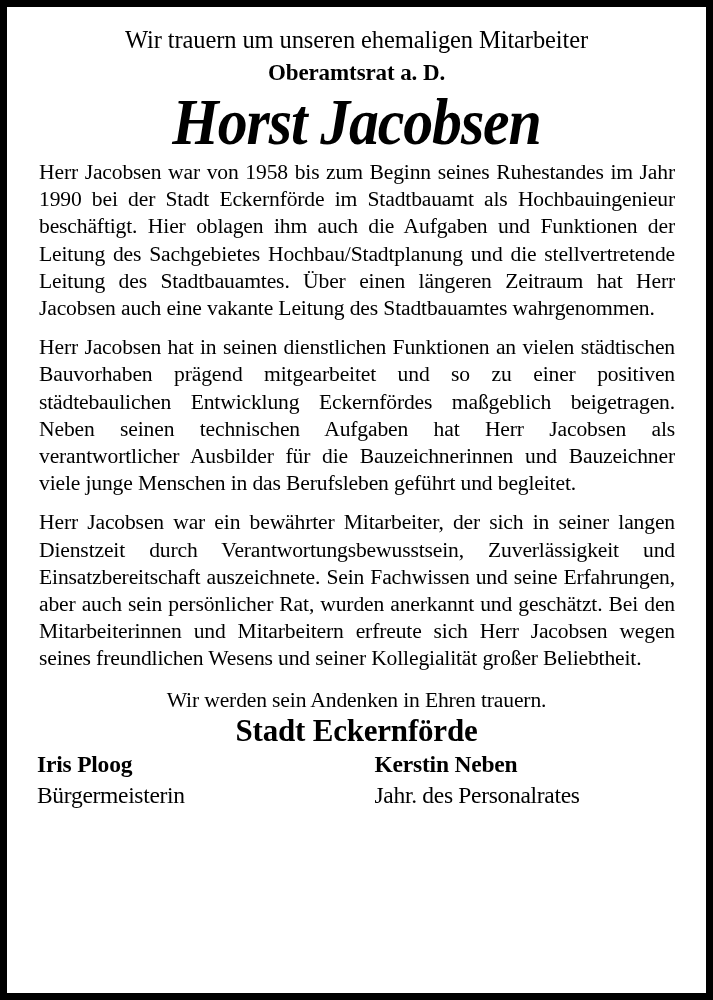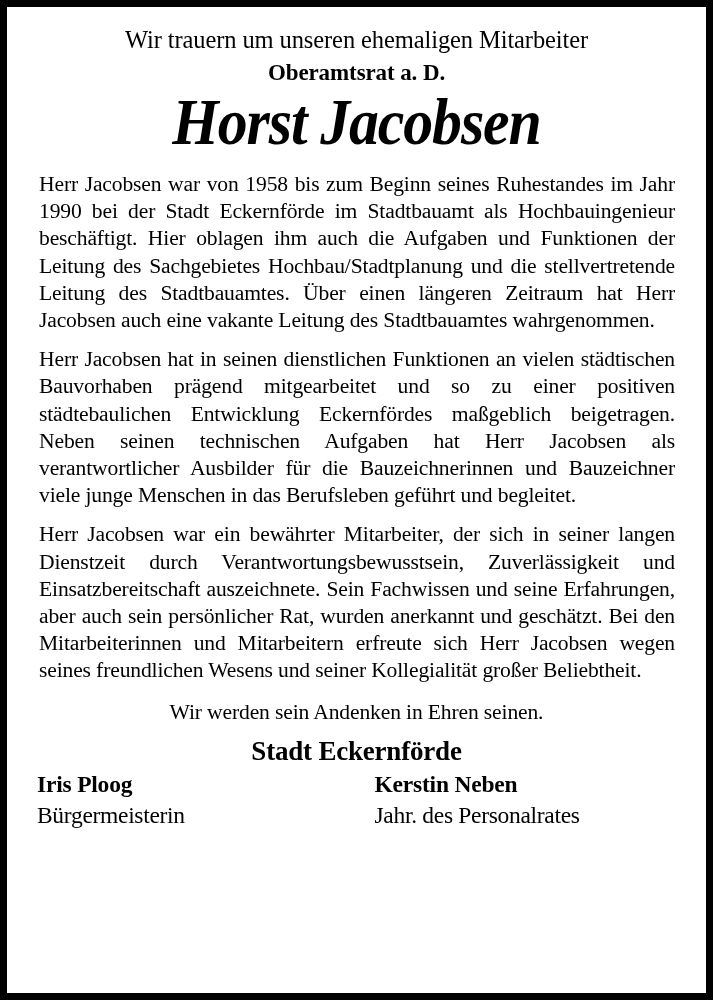--- a/index.html
+++ b/index.html
@@ -56,21 +56,21 @@
     font-weight: bold;
     font-style: italic;
     letter-spacing: -1.2px;
     margin-top: -1px;
     transform: scaleX(0.92);
     transform-origin: center center;
   }
 
   
   .body-text {
-    margin-top: 14px;
+    margin-top: 2px;
   }
   .para {
     font-size: 21.6px;
     line-height: 27.2px;
     text-align: justify;
     text-justify: inter-word;
     hyphens: manual;
     letter-spacing: -0.15px;
     margin: 0 0 12px 0;
     padding: 0 1px 0 2px;
@@ -82,25 +82,25 @@
     text-align: center;
     margin-top: 14px;
   }
   .farewell {
     font-size: 21.6px;
     line-height: 27px;
     font-weight: normal;
     letter-spacing: -0.15px;
   }
   .org {
-    font-size: 27px;
+    font-size: 31px;
     line-height: 30px;
     font-weight: bold;
     letter-spacing: -0.2px;
-    margin-top: 10px;
+    margin-top: 2px;
   }
 
   .signatories {
     display: flex;
     width: 100%;
     margin-top: 3px;
   }
   .sig-col {
     flex: 1 1 50%;
     text-align: left;
@@ -134,21 +134,21 @@
       <div class="deceased-name">Horst Jacobsen</div>
     </div>
 
     <div class="body-text">
       <p class="para">Herr Jacobsen war von 1958 bis zum Beginn seines Ruhestandes im Jahr 1990 bei der Stadt Eckernförde im Stadtbauamt als Hochbauingenieur beschäftigt. Hier oblagen ihm auch die Aufgaben und Funktionen der Leitung des Sachgebietes Hochbau/Stadtplanung und die stellvertretende Leitung des Stadtbauamtes. Über einen längeren Zeitraum hat Herr Jacobsen auch eine vakante Leitung des Stadtbauamtes wahrgenommen.</p>
       <p class="para">Herr Jacobsen hat in seinen dienstlichen Funktionen an vielen städtischen Bauvorhaben prägend mitgearbeitet und so zu einer positiven städtebaulichen Entwicklung Eckernfördes maßgeblich beigetragen. Neben seinen technischen Aufgaben hat Herr Jacobsen als verantwortlicher Ausbilder für die Bauzeichnerinnen und Bauzeichner viele junge Menschen in das Berufsleben geführt und begleitet.</p>
       <p class="para">Herr Jacobsen war ein bewährter Mitarbeiter, der sich in seiner langen Dienstzeit durch Verantwortungsbewusstsein, Zuverlässigkeit und Einsatzbereitschaft auszeichnete. Sein Fachwissen und seine Erfahrungen, aber auch sein persönlicher Rat, wurden anerkannt und geschätzt. Bei den Mitarbeiterinnen und Mitarbeitern erfreute sich Herr Jacobsen wegen seines freundlichen Wesens und seiner Kollegialität großer Beliebtheit.</p>
     </div>
 
     <div class="closing">
-      <div class="farewell">Wir werden sein Andenken in Ehren seinen.</div>
+      <div class="farewell">Wir werden sein Andenken in Ehren trauern.</div>
       <div class="org">Stadt Eckernförde</div>
 
       <div class="signatories">
         <div class="sig-col left">
           <div class="sig-name">Iris Ploog</div>
           <div class="sig-role">Bürgermeisterin</div>
         </div>
         <div class="sig-col right">
           <div class="sig-name">Kerstin Neben</div>
           <div class="sig-role">Jahr. des Personalrates</div>

